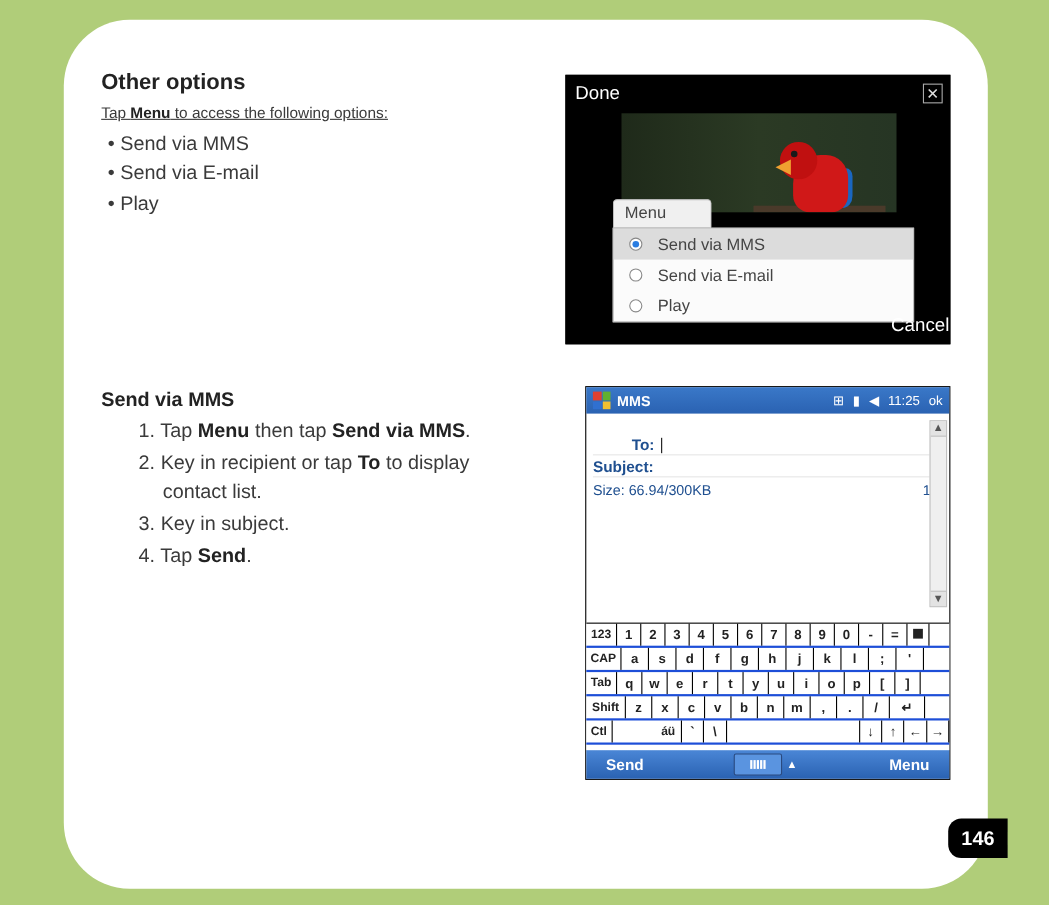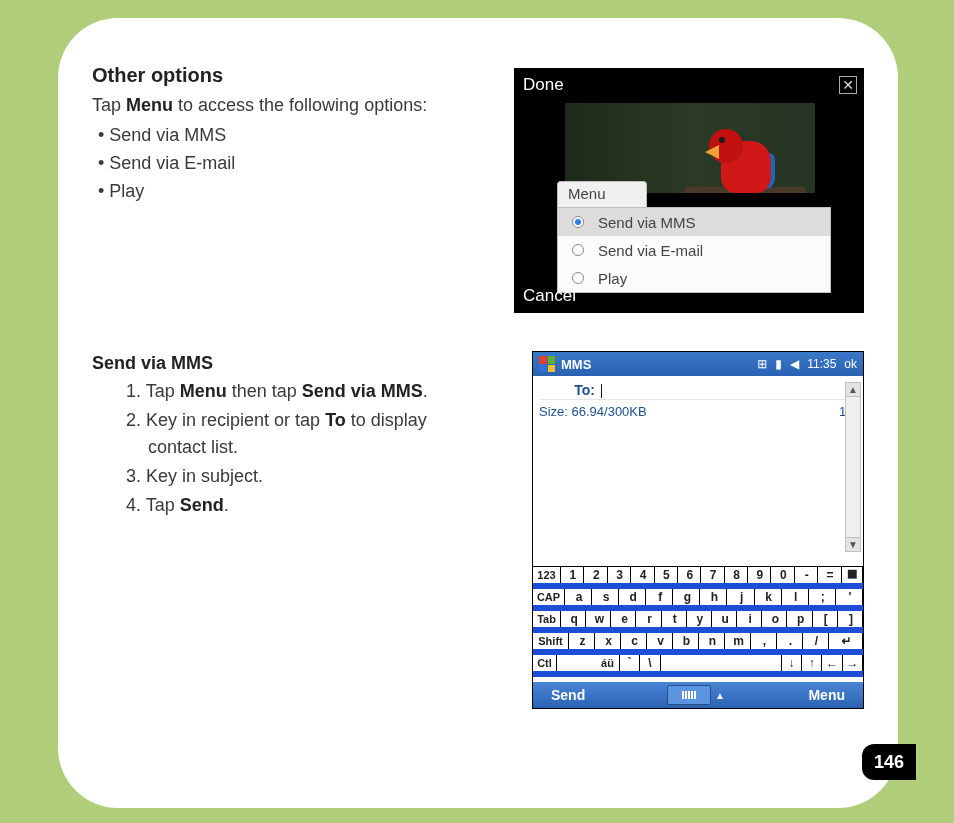--- a/index.html
+++ b/index.html
@@ -19,21 +19,21 @@
     height: 790px;
     background: #fff;
     border-radius: 60px;
     padding: 46px 34px 30px 34px;
   }
   .row { display: flex; gap: 44px; }
   .left-col { width: 400px; padding-right: 20px; }
   .right-col { flex: 1; }
   h3.section-title { font-size: 20px; font-weight: bold; color: #222; margin-bottom: 6px; }
   h4.subsection { font-size: 18px; font-weight: bold; color: #222; margin-top: 10px; margin-bottom: 4px; }
-  p.intro { font-size: 18px; line-height: 1.4; }
+  p.intro { font-size: 14px; line-height: 1.4; text-decoration: underline; }
   .intro .bold { font-weight: bold; color:#222; }
   ul.bullets { list-style: none; margin-top: 4px; }
   ul.bullets li { font-size: 18px; line-height: 1.55; padding-left: 6px; }
   ul.bullets li::before { content: "• "; }
   ol.steps { list-style: none; margin-top: 4px; padding-left: 34px; }
   ol.steps li { font-size: 18px; line-height: 1.5; text-indent: -22px; padding-left: 22px; margin-bottom: 2px; }
   ol.steps .num { }
   ol.steps .bold { font-weight: bold; color:#222; }
 
   
@@ -50,45 +50,45 @@
   .shot1 .bird .eye { position:absolute; right:54px; bottom:50px; width:6px; height:6px; background:#1a1a1a; border-radius:50%; }
   .shot1 .bird .wing { position:absolute; right:4px; bottom:4px; width:30px; height:36px; background:#1a66c0; border-radius:40% 20% 30% 50%; }
   .shot1 .branch { position:absolute; right:10px; bottom:0; width:120px; height:6px; background:#4a3a2a; }
   .shot1 .menu-wrap { position:absolute; left:42px; top:112px; width:274px; }
   .shot1 .menu-header { background:#f0f0f0; border:1px solid #bfbfbf; border-bottom:none; border-radius:4px 4px 0 0; height:26px; width:90px; font-size:15px; color:#444; padding:3px 10px 0 10px; font-family:'Segoe UI', Arial, sans-serif; }
   .shot1 .menu-body { background:#fbfbfb; border:1px solid #bfbfbf; width:274px; }
   .shot1 .menu-item { height:28px; display:flex; align-items:center; padding:0 10px 0 14px; font-size:15px; color:#444; font-family:'Segoe UI', Arial, sans-serif; }
   .shot1 .menu-item.selected { background:#dcdcdc; }
   .shot1 .radio { width:12px; height:12px; border-radius:50%; border:1px solid #888; margin-right:14px; position:relative; background:#fff; }
   .shot1 .radio.on::after { content:""; position:absolute; left:2px; top:2px; width:6px; height:6px; border-radius:50%; background:#2a7de1; }
-  .shot1 .bottombar { position:absolute; bottom:0; left:0; right:0; height:28px; color:#fff; font-size:17px; padding:2px 0 0 8px; font-family:'Segoe UI', Arial, sans-serif; }
+  .shot1 .bottombar { position:absolute; bottom:0; left:0; right:0; height:28px; color:#fff; font-size:17px; padding:2px 0 0 8px; font-family:'Segoe UI', Arial, sans-serif;text-align:right; }
 
   
   .shot2 {
     width: 332px; height: 358px; border:1px solid #000; margin-top: 8px; position:relative; background:#fff; font-family:'Segoe UI', Arial, sans-serif; font-size:13px; color:#333;
   }
   .shot2 .titlebar { height:24px; background:linear-gradient(#3a78c8,#2a62b2); color:#fff; display:flex; align-items:center; padding:0 6px; font-size:13px; }
   .shot2 .winflag { width:16px; height:16px; margin-right:6px; display:grid; grid-template-columns:1fr 1fr; grid-template-rows:1fr 1fr; gap:1px; }
   .shot2 .winflag span:nth-child(1){background:#e04030;} .shot2 .winflag span:nth-child(2){background:#60b030;}
   .shot2 .winflag span:nth-child(3){background:#3070d0;} .shot2 .winflag span:nth-child(4){background:#f0c030;}
   .shot2 .title-text { font-weight:bold; flex:1; }
   .shot2 .title-icons { display:flex; align-items:center; gap:8px; font-size:12px; }
   .shot2 .title-icons .ok { font-weight:normal; }
-  .shot2 .fields { padding:4px 6px 2px 6px; font-size:14px; }
+  .shot2 .fields { padding:4px 6px 2px 6px; font-size:14px;margin-top:14px; }
   .shot2 .field-row { display:flex; align-items:center; height:20px; border-bottom:1px solid #e6e6e6; }
   .shot2 .field-label { color:#205090; font-weight:bold; width:62px; text-align:right; padding-right:6px; }
   .shot2 .field-value { flex:1; }
   .shot2 .cursor { display:inline-block; width:1px; height:14px; background:#111; vertical-align:middle; }
   .shot2 .sizebar { display:flex; justify-content:space-between; padding:2px 6px; font-size:13px; color:#205090; }
   .shot2 .scroll { position:absolute; right:2px; top:30px; width:16px; height:170px; background:#efefef; border:1px solid #c0c0c0; }
   .shot2 .scroll .up, .shot2 .scroll .dn { height:14px; text-align:center; font-size:10px; line-height:14px; color:#555; background:#e3e3e3; border-bottom:1px solid #c0c0c0;}
   .shot2 .scroll .dn{ border-top:1px solid #c0c0c0; border-bottom:none; position:absolute; bottom:0; left:0; right:0;}
   .shot2 .canvas { margin:6px 24px 4px 16px; height:110px; border:1px solid #555; display:flex; align-items:center; justify-content:center; font-size:13px; color:#222;}
   .shot2 .kbd { position:absolute; left:0; right:0; bottom:26px; height:116px; border-top:1px solid #000; background:#fff; }
-  .shot2 .krow { display:flex; height:22px; border-bottom:6px solid #1d4ed8;justify-content:space-between; }
+  .shot2 .krow { display:flex; height:22px; border-bottom:2px solid #1d4ed8; }
   .shot2 .key { border-right:1px solid #000; display:flex; align-items:center; justify-content:center; font-size:12px; font-weight:bold; color:#222; }
   .shot2 .key.mod { font-size:11px; }
   .shot2 .softbar { position:absolute; left:0; right:0; bottom:0; height:26px; background:linear-gradient(#4a86d6,#2a62b2); display:flex; align-items:center; color:#fff; font-weight:bold; font-size:14px;}
   .shot2 .softbar .soft-left { flex:1; text-align:left; padding-left:18px;}
   .shot2 .softbar .soft-mid { width:44px; height:20px; background:#5a94e0; border:1px solid #2a4a80; border-radius:2px; display:flex; align-items:center; justify-content:center;}
   .shot2 .softbar .soft-mid .kb-icon{ display:flex; gap:1px;}
   .shot2 .softbar .soft-mid .kb-icon span{ width:2px; height:8px; background:#fff;}
   .shot2 .softbar .arrow-up{ width:18px; text-align:center; font-size:10px;}
   .shot2 .softbar .soft-right { flex:1; text-align:right; padding-right:18px;}
 
@@ -186,28 +186,32 @@
               <span></span>
               <span></span>
               <span></span>
               <span></span>
             </div>
           <span class="title-text">MMS</span>
           <div class="title-icons">
             <span>⊞</span>
             <span>▮</span>
             <span>◀</span>
-            <span>11:35</span>
+            <span>11:25</span>
             <span class="ok">ok</span>
           </div>
         </div>
         <div class="fields">
           <div class="field-row">
             <span class="field-label">To:</span>
             <span class="field-value"><span class="cursor"></span><span></span></span>
+          </div>
+          <div class="field-row">
+            <span class="field-label" style="width:auto;text-align:left;padding-right:0;">Subject:</span>
+            <span class="field-value"></span>
           </div>
         </div>
         <div class="sizebar">
           <span>Size: 66.94/300KB</span>
           <span>1/1</span>
         </div>
         <div class="scroll">
           <div class="up">▲</div>
           <div class="dn">▼</div>
         </div>

